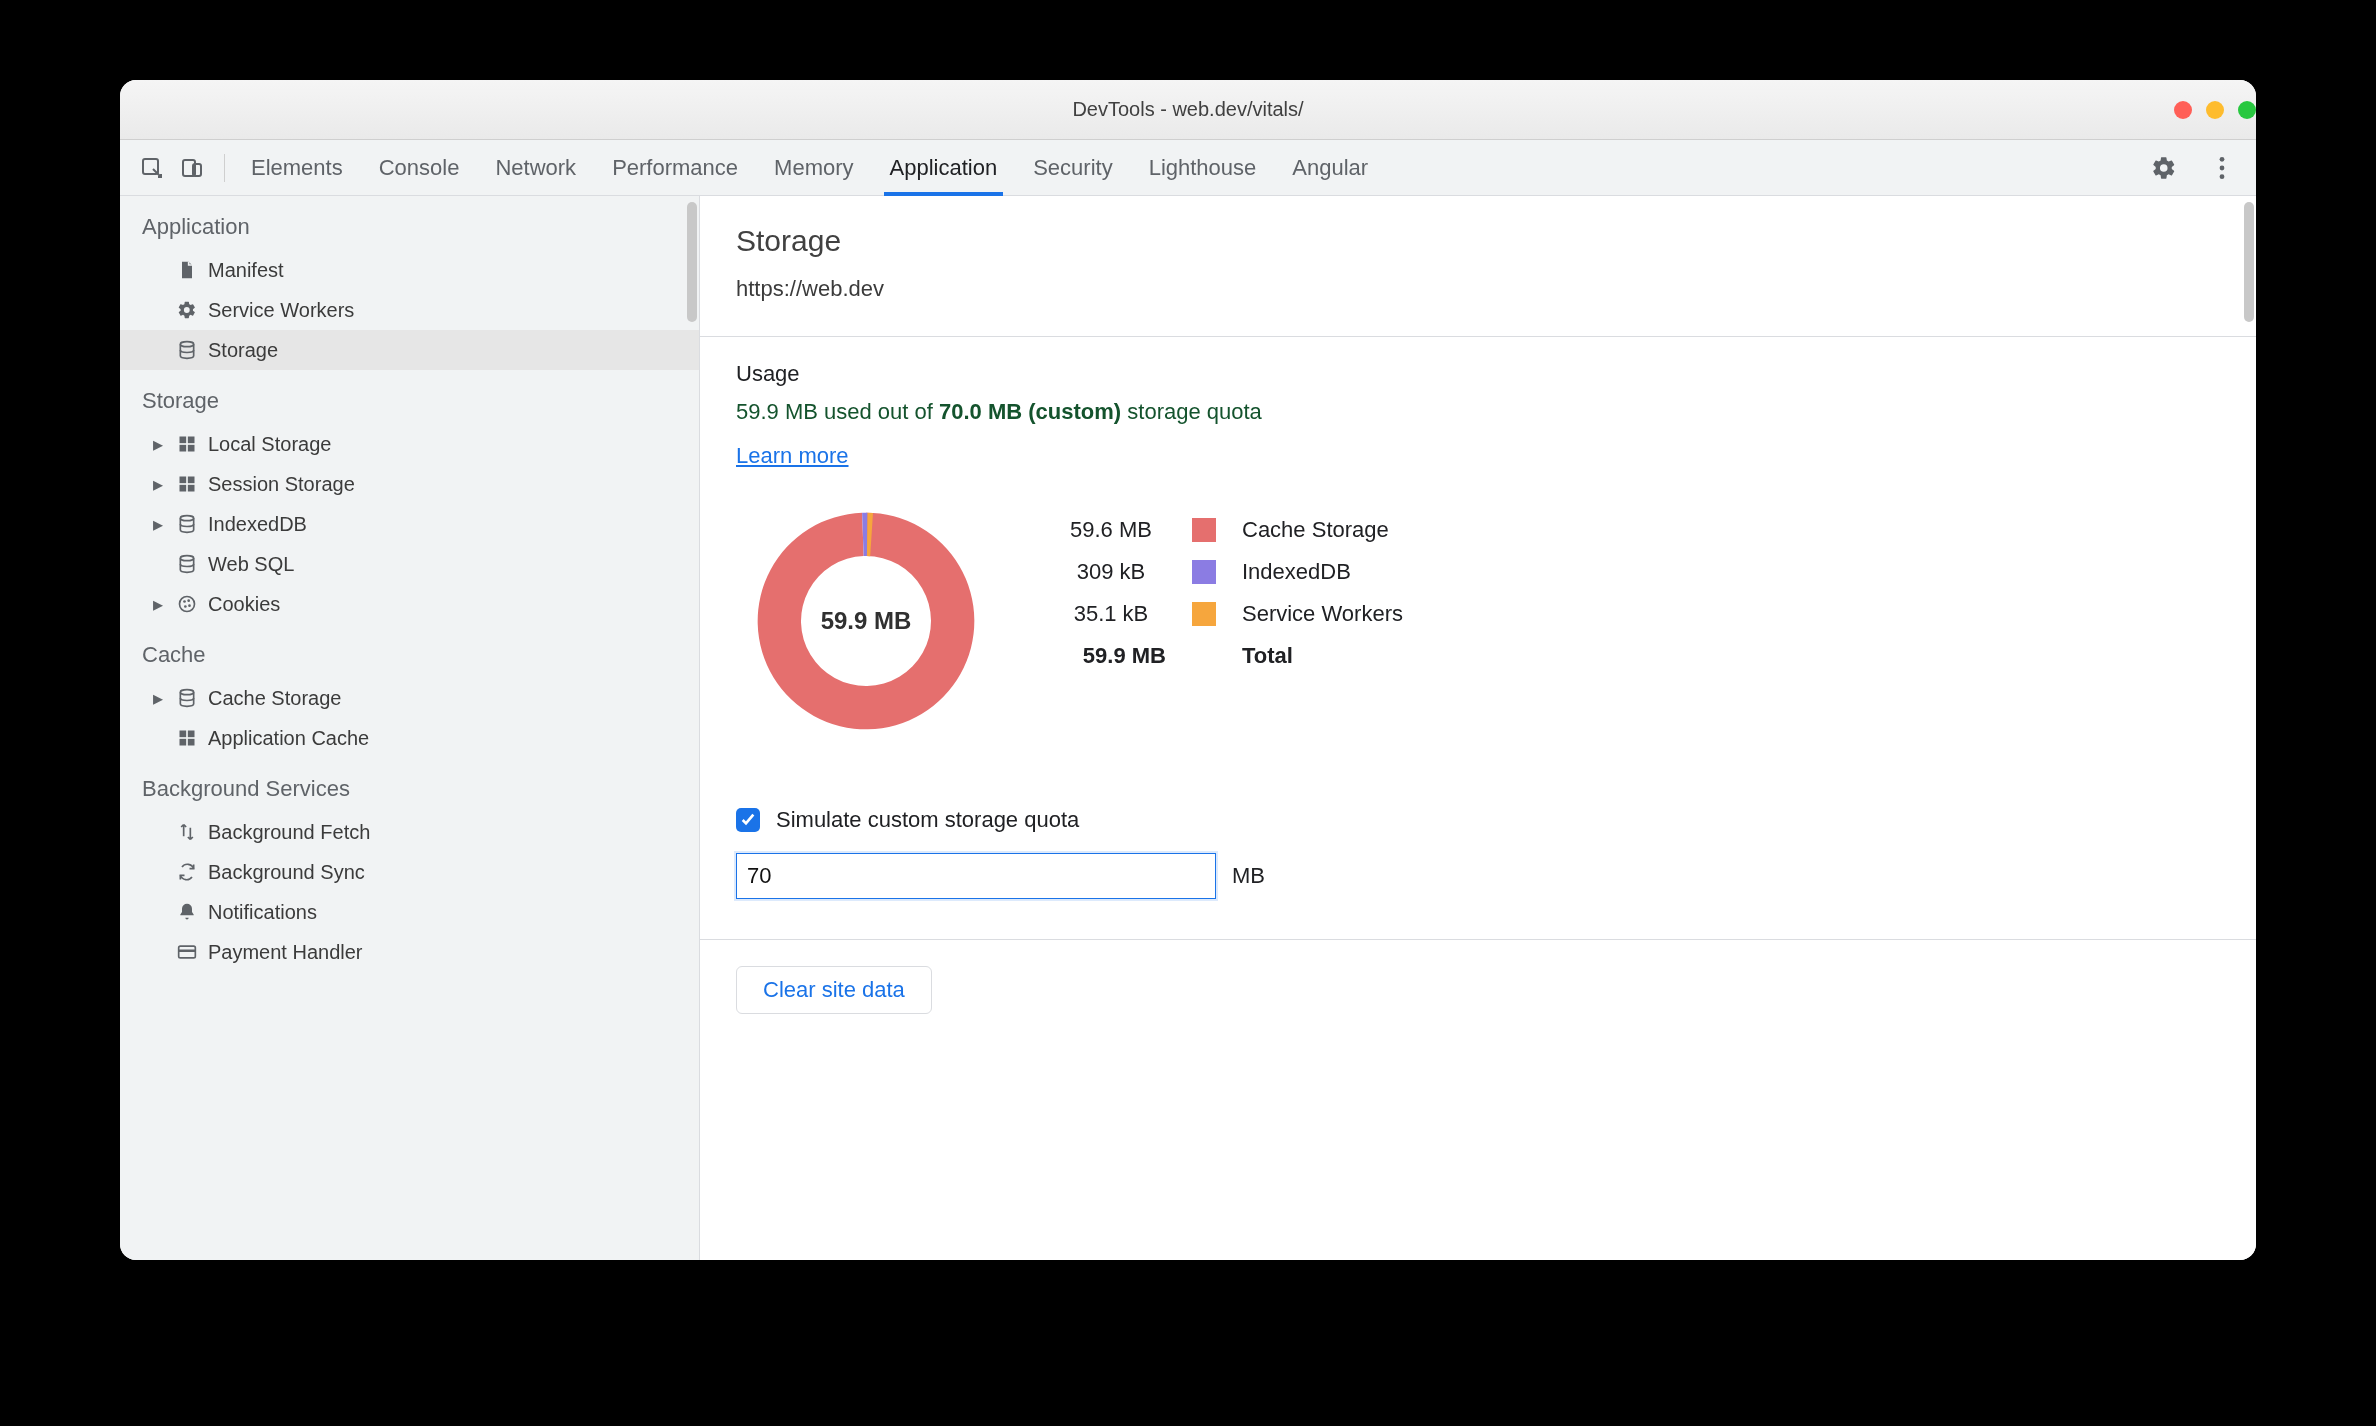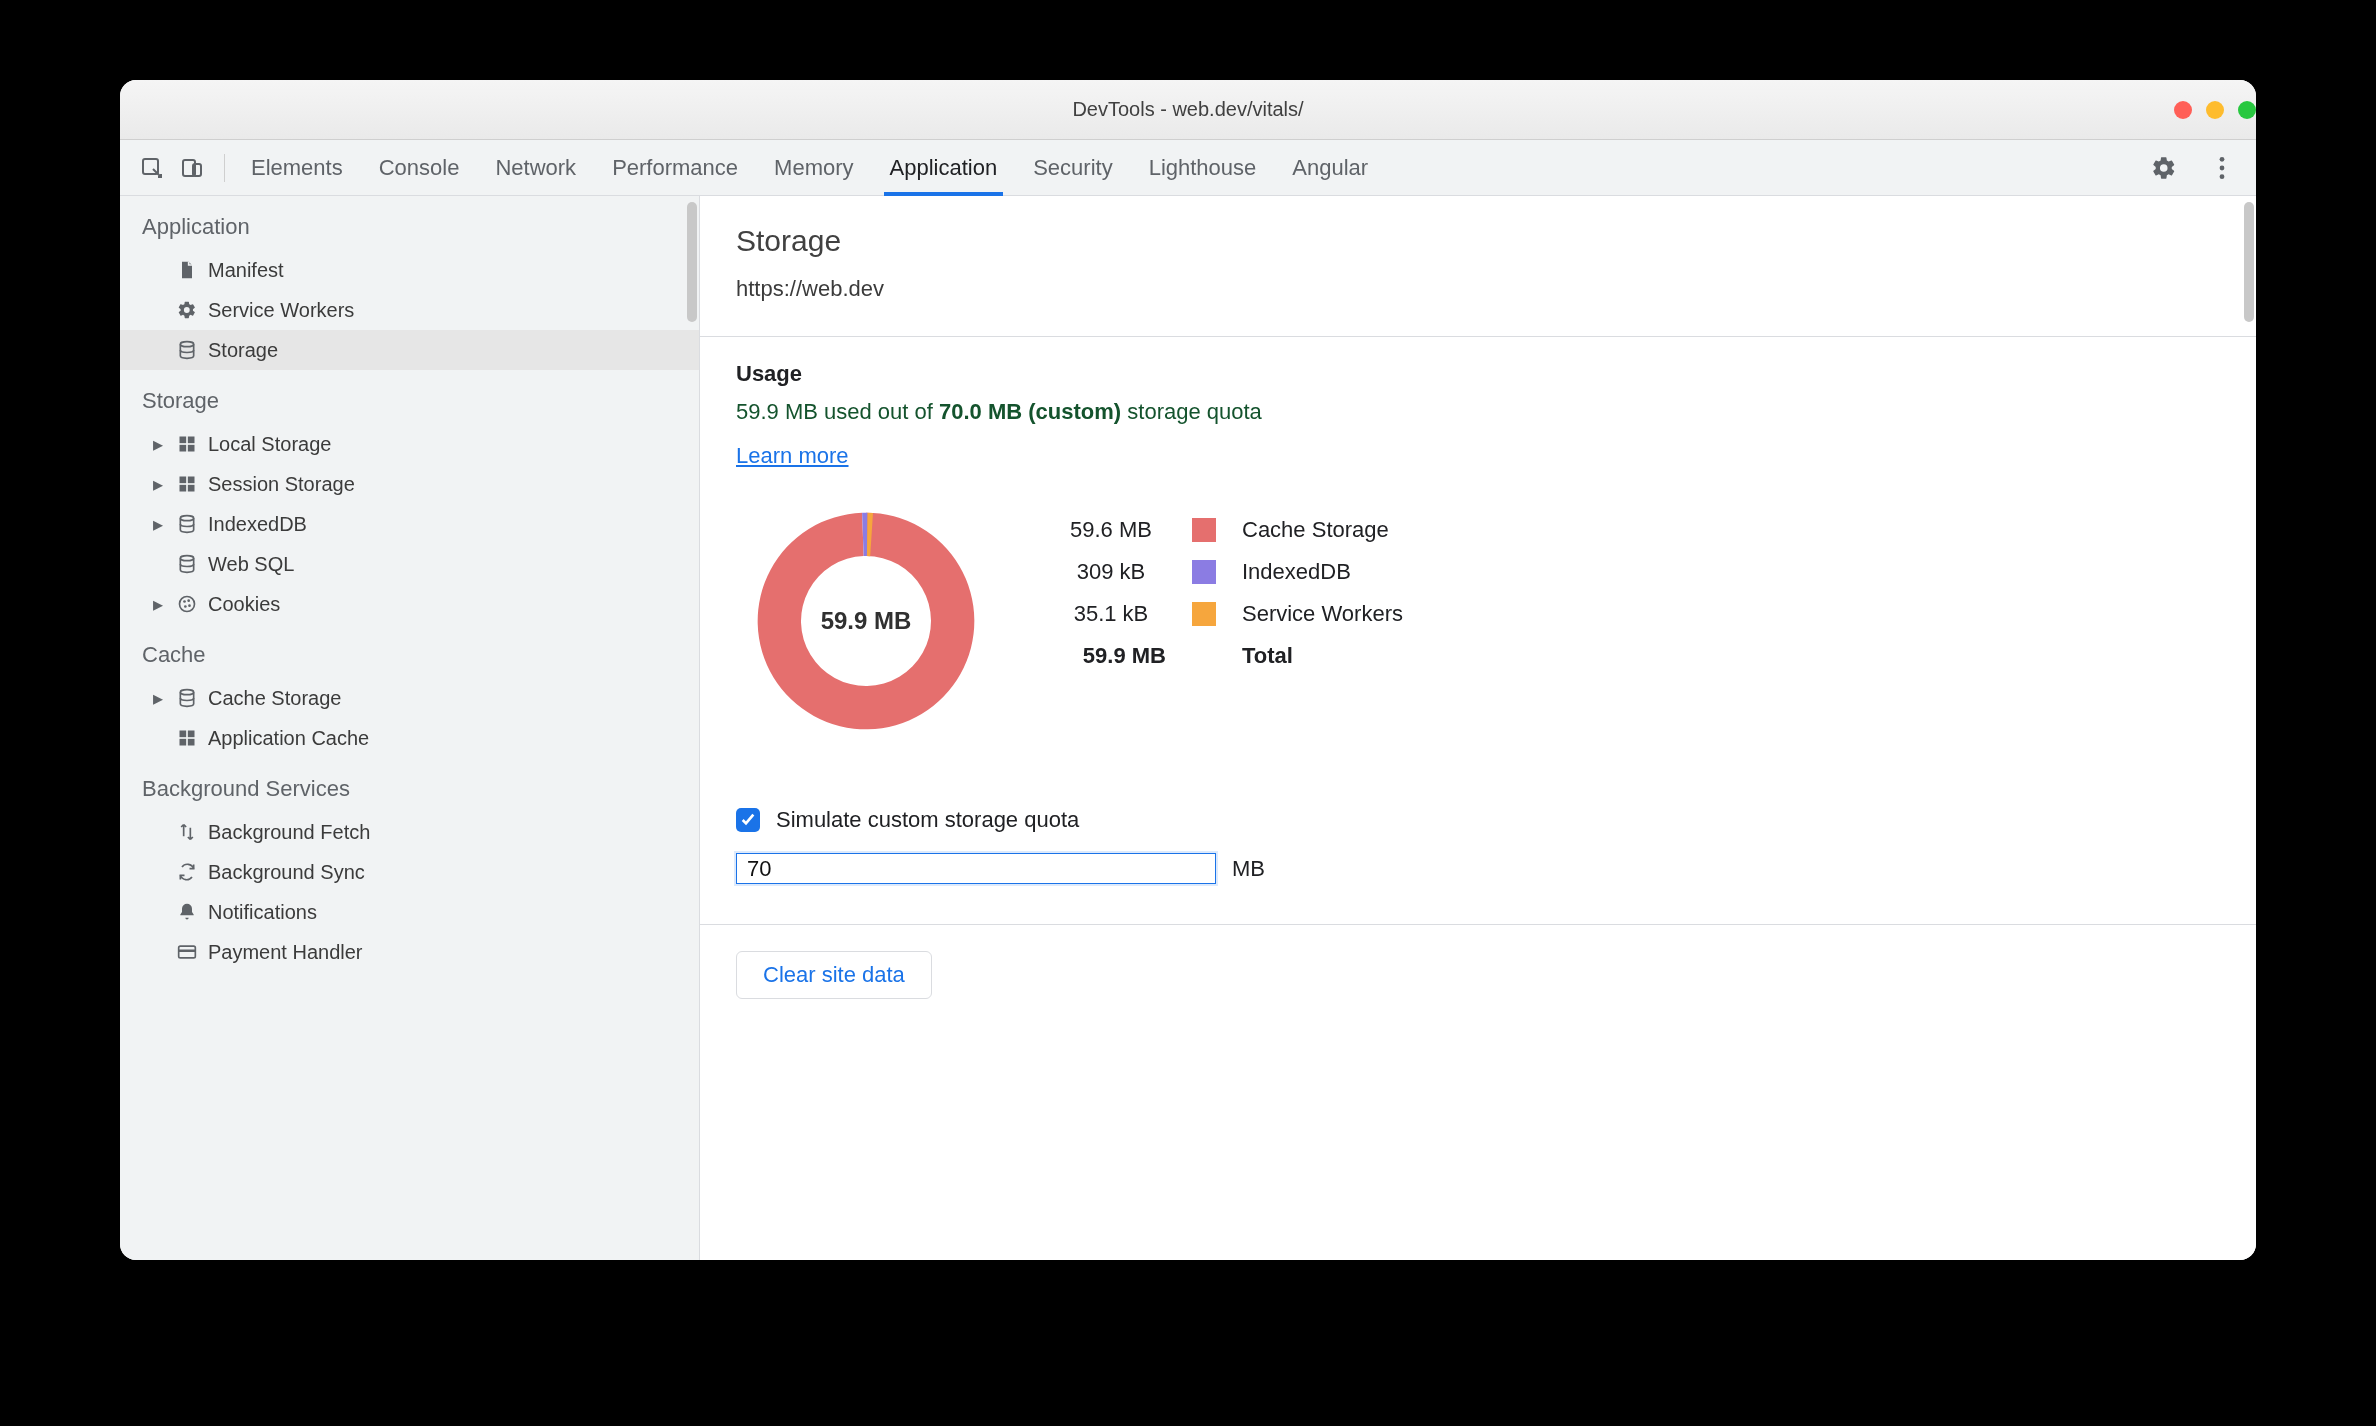--- a/index.html
+++ b/index.html
@@ -68,40 +68,40 @@
   .nocaret{width:16px}
   .tree-item.selected{background:var(--sidebar-sel)}
   .tree-item .icon{width:22px;height:22px;display:flex;align-items:center;justify-content:center;color:#5f6368}
   .resizer{position:absolute;top:0;bottom:0;right:0;width:6px;cursor:col-resize}
   
   .main{flex:1;background:#fff;overflow:auto;position:relative}
   .main-inner{padding:28px 36px 34px;border-bottom:1px solid var(--border)}
   .h1{font-size:30px;color:#414141;margin:0 0 18px 0;font-weight:400}
   .origin{font-size:22px;color:#3b3b3b}
   .usage-section{padding:24px 36px 40px;border-bottom:1px solid var(--border)}
-  .h2{font-size:22px;font-weight:700;margin:0 0 12px 0}
+  .h2{font-size:22px;font-weight:400;margin:0 0 12px 0}
   .usage-line{font-size:22px;color:#14532d;margin-bottom:18px}
   .usage-line b{font-weight:700}
   .learn{color:var(--link);text-decoration:underline;font-size:22px}
   .chart-row{display:flex;align-items:flex-start;gap:60px;margin-top:22px}
   .donut-wrap{position:relative;width:260px;height:260px}
   .donut-wrap svg{width:100%;height:100%}
   .donut-label{
     position:absolute;left:0;top:0;width:100%;height:100%;display:flex;align-items:center;justify-content:center;
     font-size:24px;font-weight:800;color:#303030;
   }
   .legend{display:grid;grid-template-columns:auto auto auto;column-gap:26px;row-gap:16px;align-items:center;font-size:22px;margin-top:26px}
   .legend .val{text-align:center;min-width:110px}
   .swatch{width:24px;height:24px}
   .legend .total-v{font-weight:700;text-align:right}
   .legend .total-l{font-weight:700}
   .sim-row{display:flex;align-items:center;gap:16px;margin-top:56px;font-size:22px}
   .quota-row{display:flex;align-items:center;gap:16px;margin-top:20px}
   .quota-input{
-    width:480px;height:31px;border:1.5px solid var(--blue);outline:2px solid rgba(26,115,232,.15);
+    width:480px;height:46px;border:1.5px solid var(--blue);outline:2px solid rgba(26,115,232,.15);
     font-size:22px;padding:0 10px;background:#fff;color:#111;
   }
   .suffix{font-size:22px}
   .clear-section{padding:26px 36px}
   .clear-btn{
     height:48px;border:1px solid var(--border);background:#fff;color:var(--blue);
     border-radius:6px;font-size:22px;padding:0 26px;font-weight:500
   }
   
   .vscroll{position:absolute;right:2px;width:10px;border-radius:6px;background:#c8c8c8}

